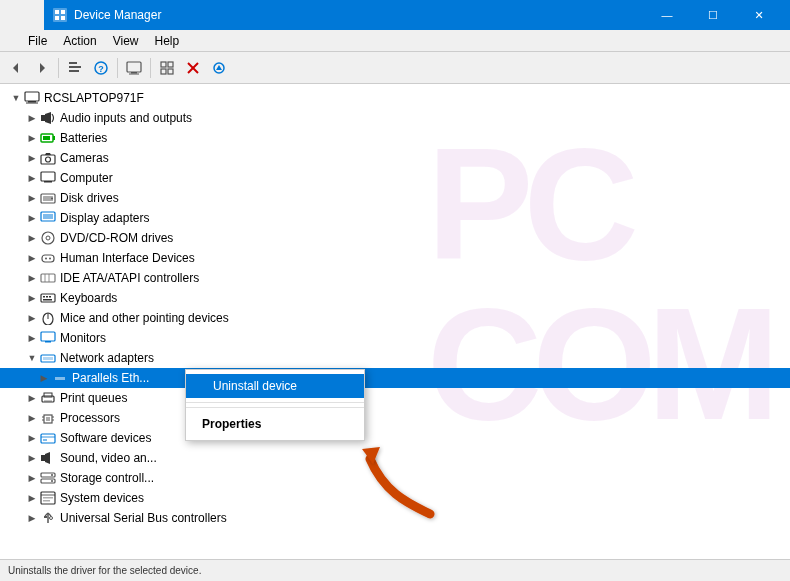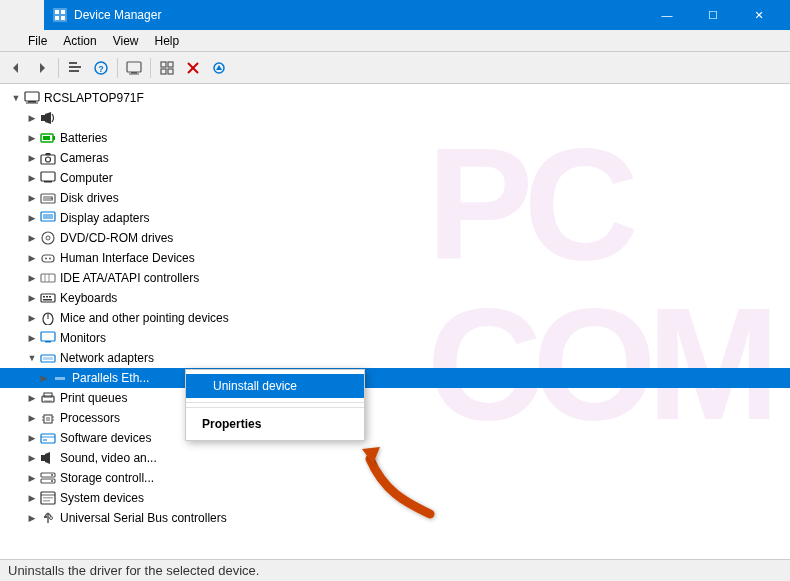--- a/index.html
+++ b/index.html
@@ -217,21 +217,21 @@
     }
 
     
     .status-bar {
       height: 22px;
       background: #f0f0f0;
       border-top: 1px solid #ccc;
       display: flex;
       align-items: center;
       padding: 0 8px;
-      font-size: 13px;
+      font-size: 10px;
       color: #333;
     }
 
     
     .tree-view::-webkit-scrollbar { width: 14px; }
     .tree-view::-webkit-scrollbar-track { background: #f0f0f0; }
     .tree-view::-webkit-scrollbar-thumb { background: #c0c0c0; border: 2px solid #f0f0f0; }
   </style>
 </head>
 <body>
@@ -340,20 +340,21 @@
 
   <div class="tree-item " style="padding-left: 24px;">
         <span class="tree-toggle">▶</span>
         <span class="tree-icon">
           <svg width="16" height="14" viewBox="0 0 16 14">
             <rect x="1" y="4" width="4" height="6" fill="#333"></rect>
             <polygon points="5,3 11,1 11,13 5,11" fill="#333"></polygon>
             <path d="M12,3 Q15,7 12,11" fill="none" stroke="#333" stroke-width="1.2"></path>
           </svg>
         </span>
+        <span class="tree-label">Audio inputs and outputs</span>
       </div>
       <div class="tree-item " style="padding-left: 24px;">
         <span class="tree-toggle">▶</span>
         <span class="tree-icon">
           <svg width="16" height="14" viewBox="0 0 16 14">
             <rect x="1" y="3" width="12" height="8" rx="1" fill="none" stroke="#0a0" stroke-width="1.5"></rect>
             <rect x="13" y="5" width="2" height="4" fill="#0a0"></rect>
             <rect x="3" y="5" width="7" height="4" fill="#0a0"></rect>
           </svg>
         </span>

